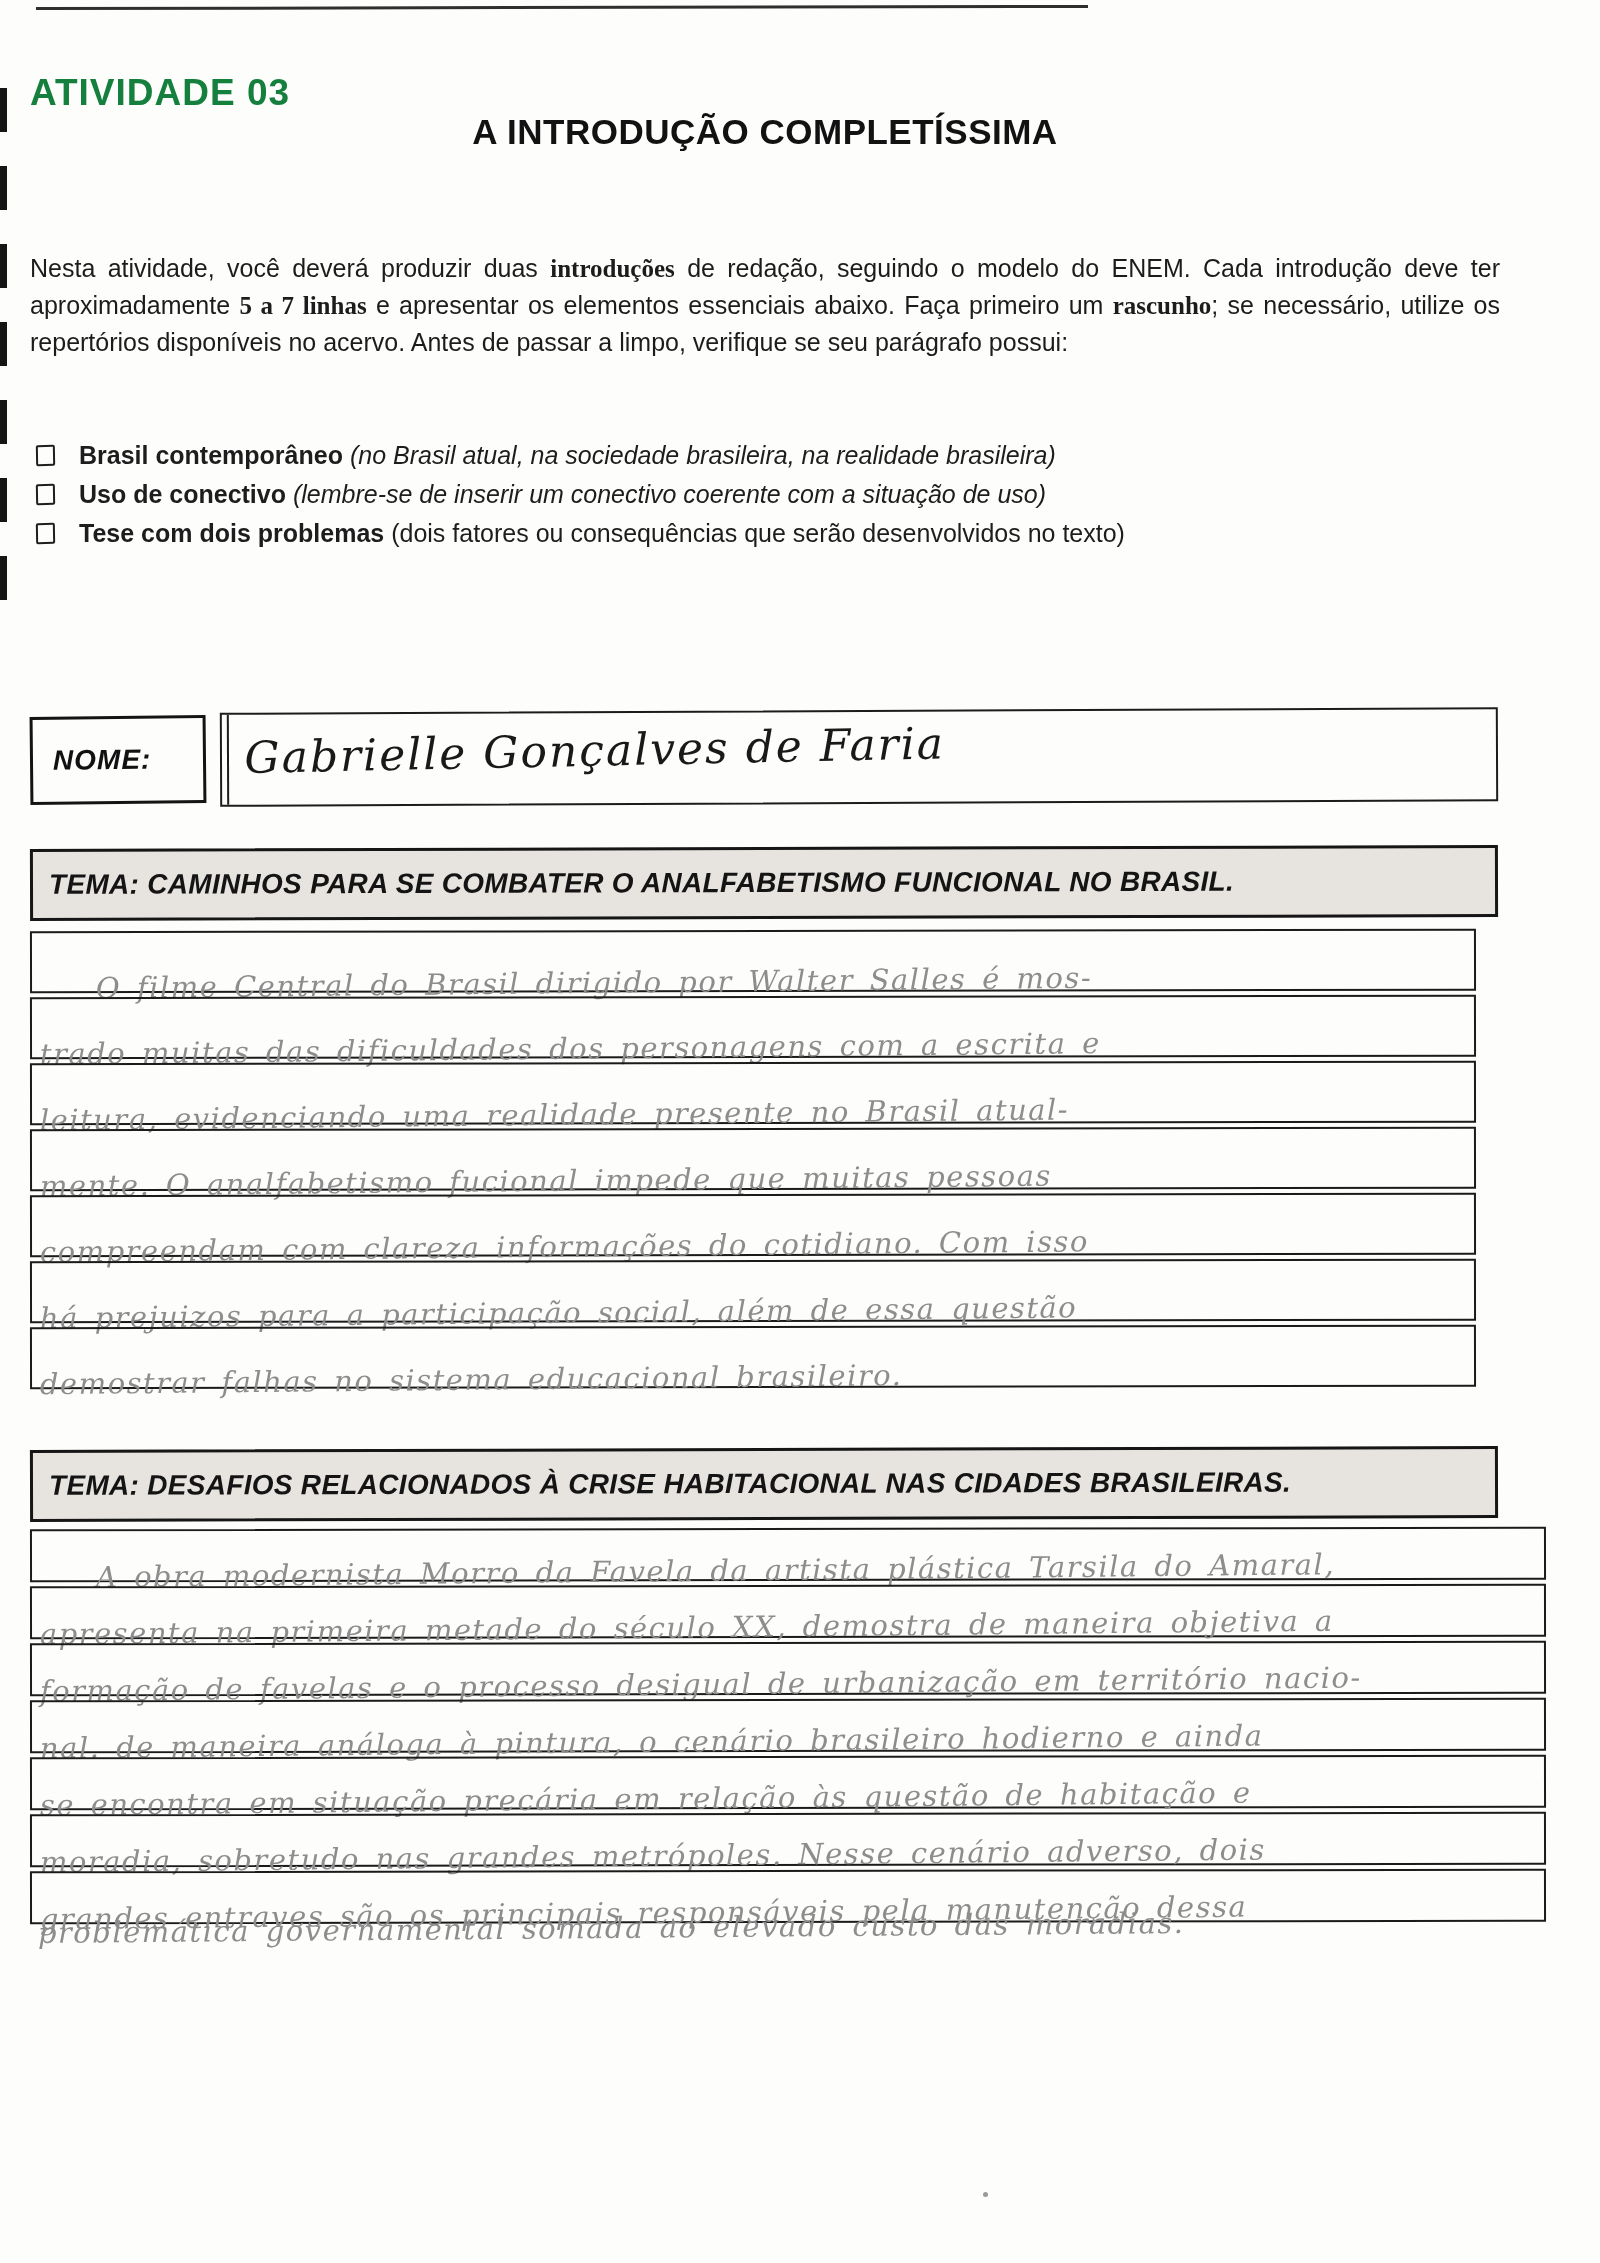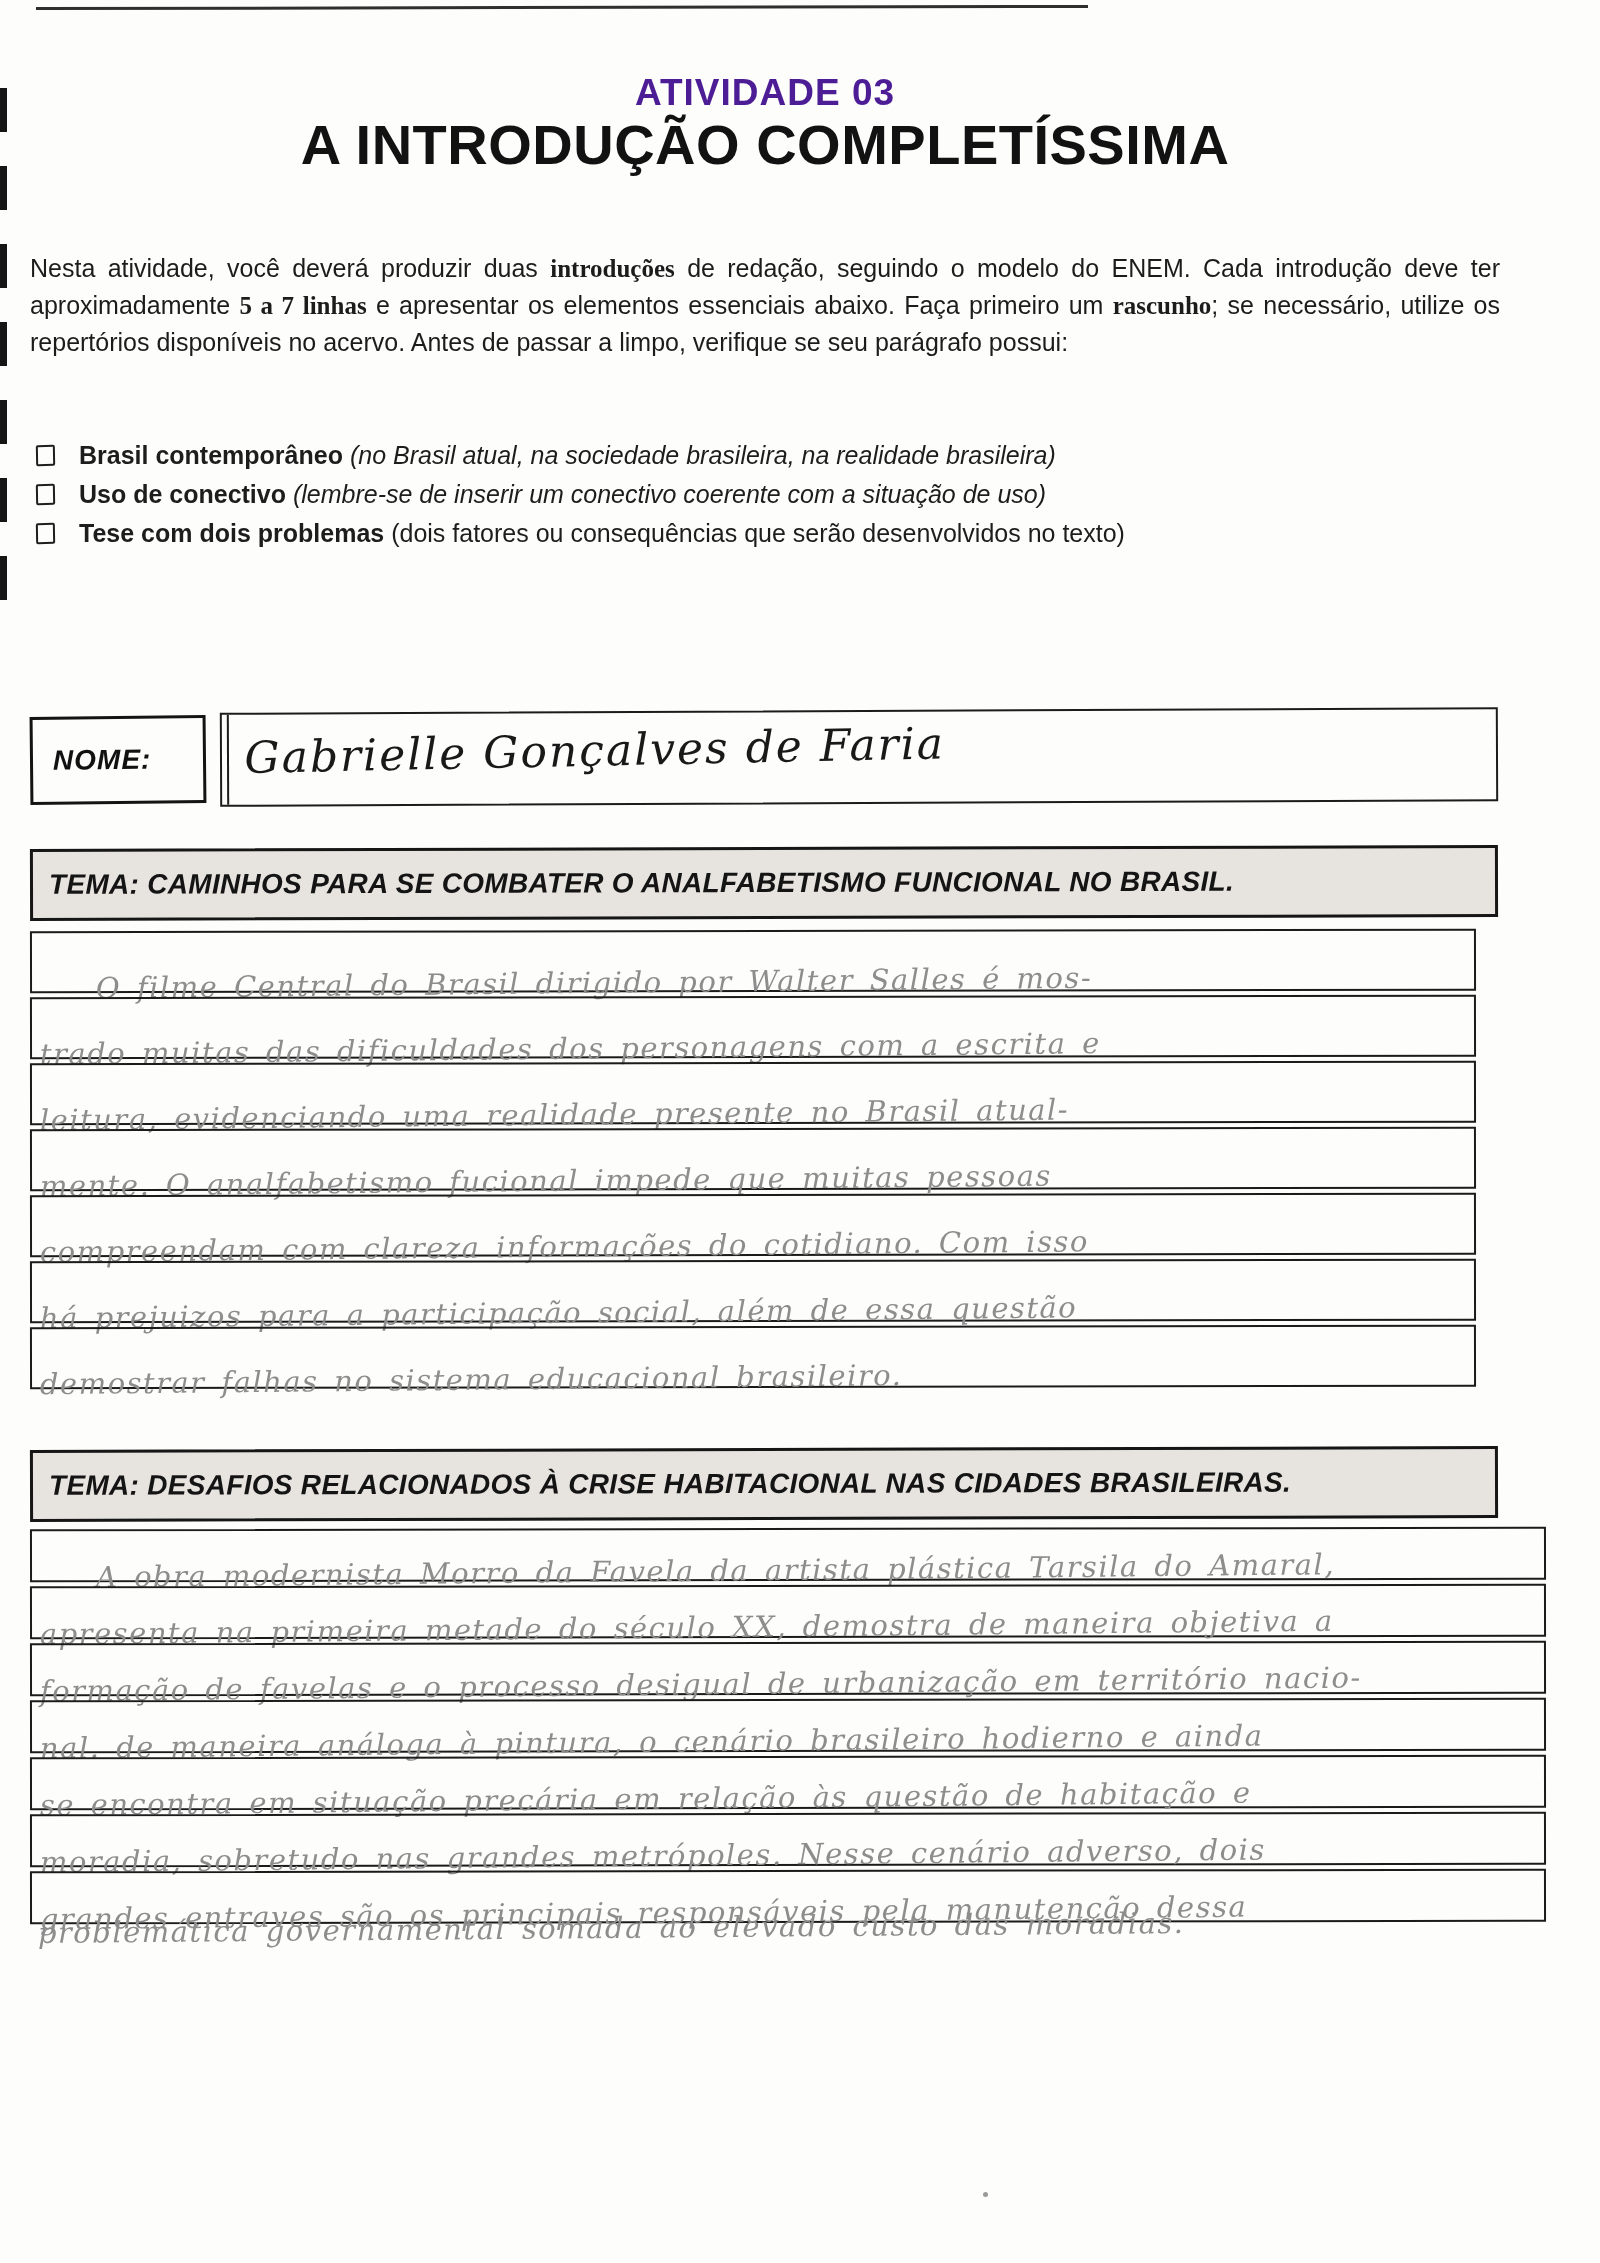--- a/index.html
+++ b/index.html
@@ -10,24 +10,24 @@
   }
   
   .top-scan-line{position:absolute;left:36px;top:6px;width:1052px;height:3px;background:#2f2f2f;transform:rotate(-0.12deg);}
   .left-edge-marks{position:absolute;left:0;top:88px;width:7px;height:545px;
     background:repeating-linear-gradient(to bottom,#151515 0 44px,transparent 44px 78px);}
   .scan-speck{position:absolute;left:983px;top:2192px;width:5px;height:5px;border-radius:50%;background:#9a9a9a;}
 
   
   .content{position:absolute;left:30px;top:0;width:1470px;}
 
-  .title-small{position:absolute;top:72px;width:100%;text-align:center;
-    font-size:37px;font-weight:700;letter-spacing:1px;color:#4c1d95;}
+  .title-small{position:absolute;top:72px;width:100%;text-align:left;
+    font-size:37px;font-weight:700;letter-spacing:1px;color:#15803d;}
   .title-main{position:absolute;top:112px;width:100%;text-align:center;
-    font-size:56px;font-weight:800;letter-spacing:0.5px;color:#121212;}
+    font-size:35px;font-weight:800;letter-spacing:0.5px;color:#121212;}
 
   .intro{position:absolute;top:250px;width:1470px;margin:0;
     font-size:25px;line-height:36px;text-align:justify;color:#1c1c1c;}
   .intro b{font-weight:700;font-family:Liberation Serif, serif;}
 
   .checklist{position:absolute;top:442px;width:1470px;}
   .chk-item{display:flex;align-items:flex-start;margin-bottom:12px;font-size:25px;line-height:27px;}
   .chk-box{flex:0 0 auto;width:15px;height:17px;border:2.5px solid #1e1e1e;border-radius:2px;
     margin:3px 24px 0 6px;transform:rotate(-1deg);}
   .chk-label{font-weight:700;}

